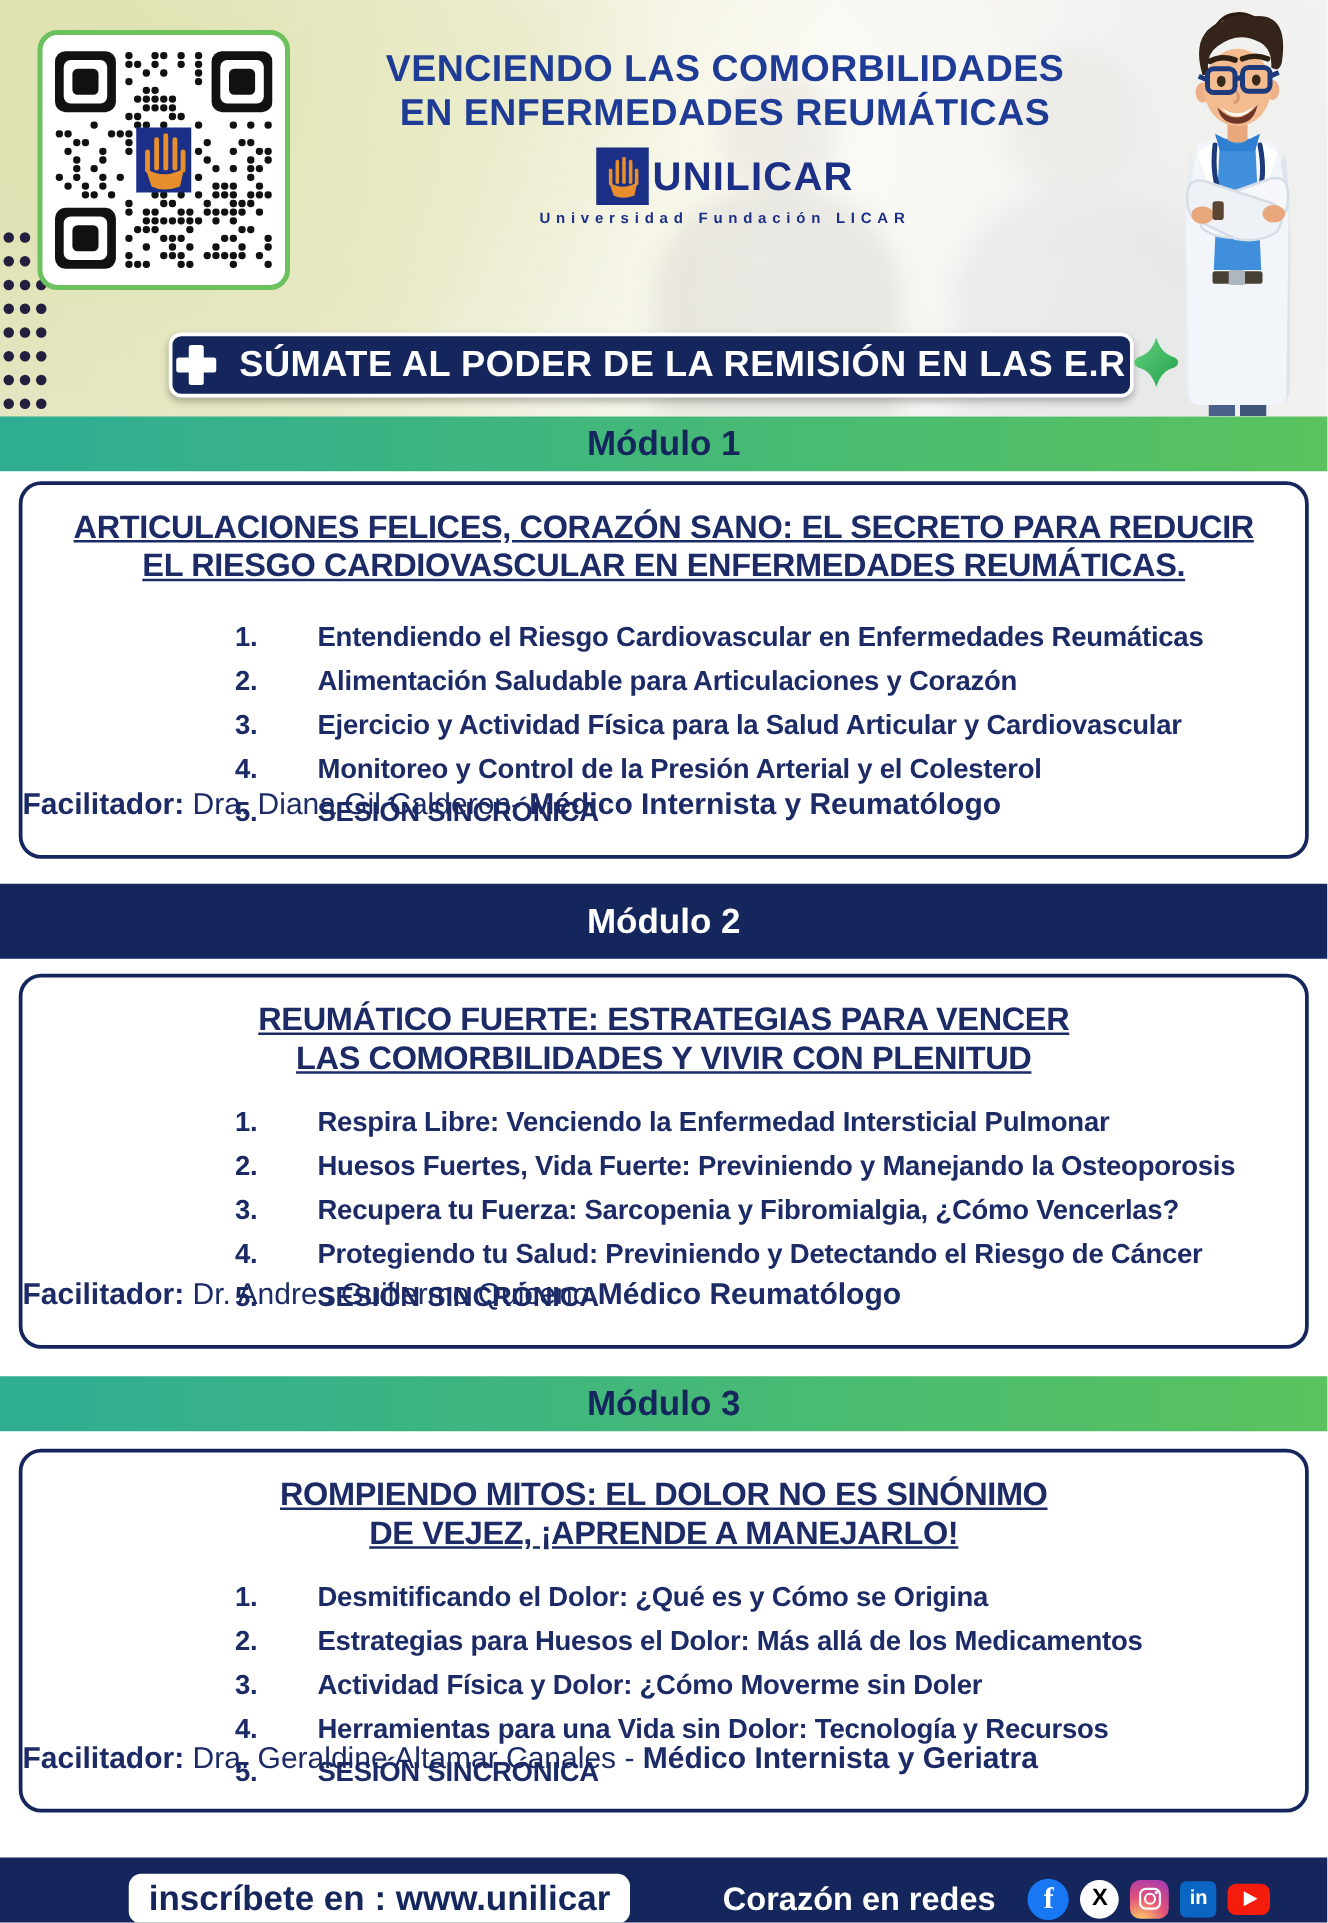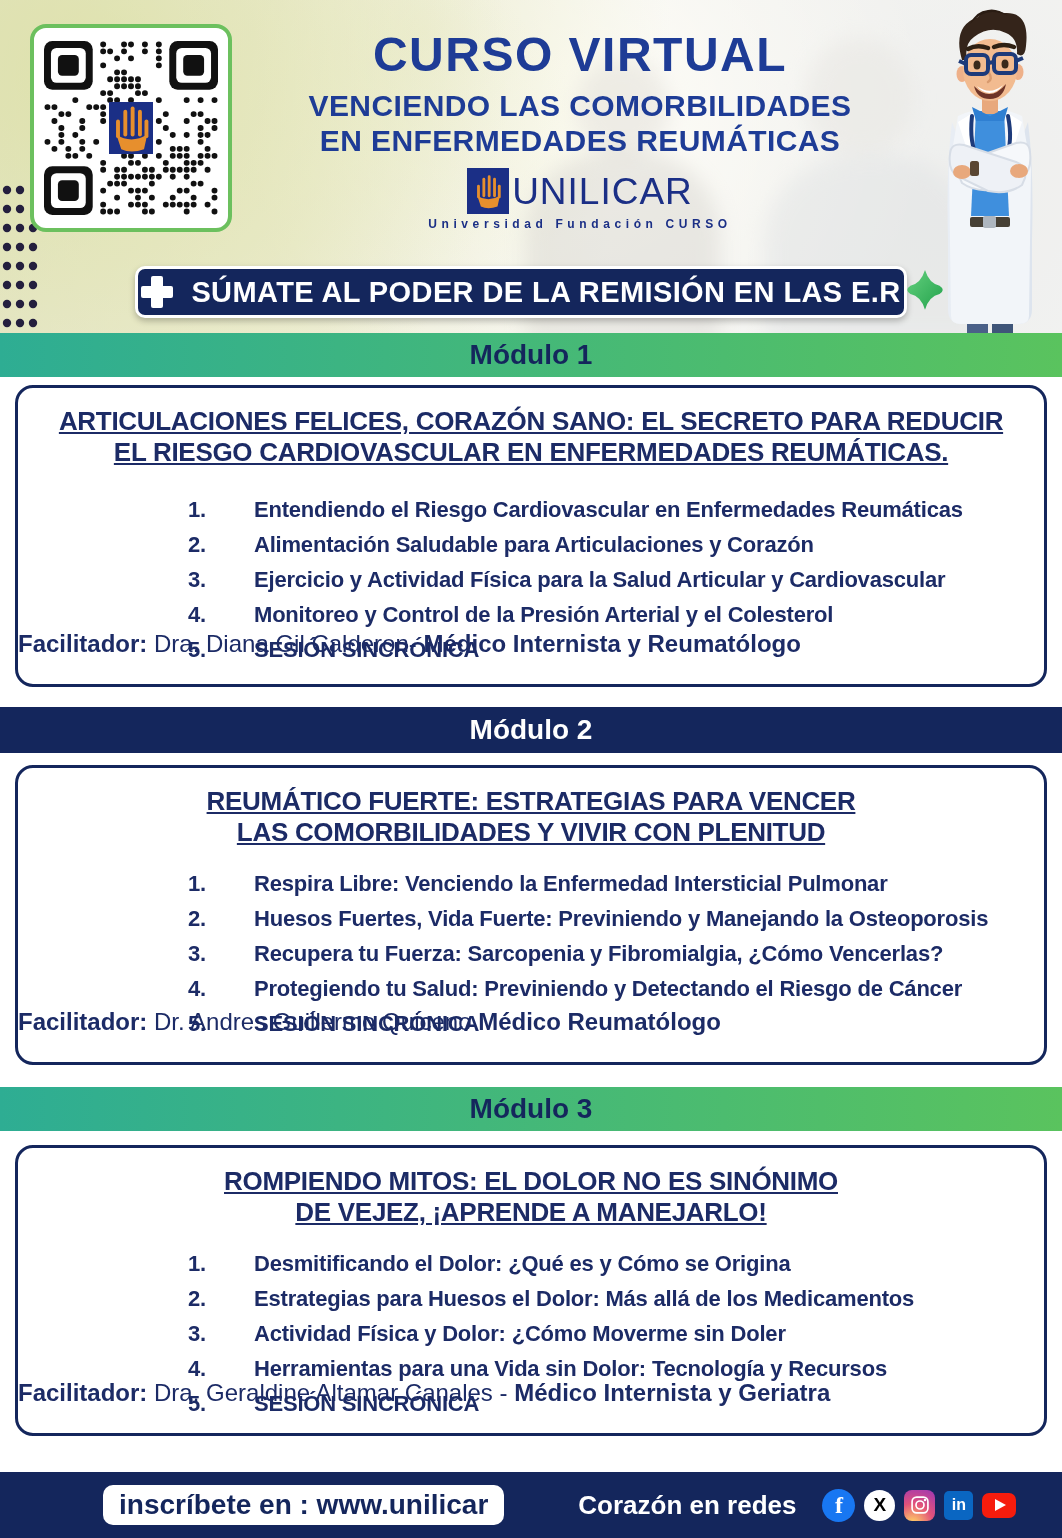--- a/index.html
+++ b/index.html
@@ -37,40 +37,40 @@
              width:44px; height:52px; background:var(--logo-blue);
              display:flex; align-items:center; justify-content:center; }
 
   .hero-text { position:absolute; left:225px; top:30px; width:710px; text-align:center; z-index:3; }
   .hero-title { font-size:48px; font-weight:800; letter-spacing:1.5px; color:var(--title-blue); line-height:1.05; }
   .hero-sub   { font-size:30px; font-weight:800; letter-spacing:.4px; color:var(--title-blue); line-height:1.15; }
   .hero-sub.first { margin-top:9px; }
   .logo-row { margin-top:10px; display:flex; justify-content:center; align-items:center; gap:3px; }
   .logo-mark { width:42px; height:46px; background:var(--logo-blue);
                display:flex; align-items:center; justify-content:center; }
-  .logo-text { font-size:37px; font-weight:400; color:var(--logo-blue); letter-spacing:1px; line-height:1;text-align:right; }
+  .logo-text { font-size:32px; font-weight:700; color:var(--logo-blue); letter-spacing:1px; line-height:1;text-align:right; }
   .logo-tagline { margin-top:3px; font-size:12px; font-weight:700; letter-spacing:4.6px; color:var(--logo-blue); }
 
   .doctor { position:absolute; right:0; top:4px; width:150px; height:329px; z-index:5; }
 
   .banner { position:absolute; left:135px; top:266px; width:772px; height:52px; z-index:6;
             background:var(--navy); border:3px solid #fff; border-radius:10px;
             display:flex; align-items:center; justify-content:center; gap:18px;
             box-shadow:0 3px 6px rgba(0,0,0,.25); }
   .banner-text { color:#fff; font-size:29px; font-weight:800; letter-spacing:.4px; white-space:nowrap; }
   .plus-icon { position:relative; width:32px; height:32px; flex:none; }
   .plus-icon::before { content:''; position:absolute; left:0; top:10px; width:32px; height:12px; background:#fff; border-radius:2px; }
   .plus-icon::after  { content:''; position:absolute; left:10px; top:0; width:12px; height:32px; background:#fff; border-radius:2px; }
   .sparkle { position:absolute; left:904px; top:268px; z-index:6; }
 
   
   .module-bar { height:44px; display:flex; align-items:center; justify-content:center;
                 font-size:28px; font-weight:800; }
   .bar-green { background:linear-gradient(90deg,var(--green-1),var(--green-2)); color:var(--navy); }
-  .bar-navy  { background:var(--navy); color:#fff; height:46px; }
+  .bar-navy  { background:var(--navy); color:#fff; height:60px; }
   .bar-m2 { margin-top:20px; }
   .bar-m3 { margin-top:22px; }
 
   .card { position:relative; margin:8px 15px 0; background:#fff;
           border:3px solid var(--navy); border-radius:18px; padding:18px 20px 0; }
   .card.c1 { height:302px; }
   .card.c2 { height:300px; margin-top:12px; }
   .card.c3 { height:291px; margin-top:14px; }
   .card-title { text-align:center; font-size:26px; font-weight:800; color:var(--text-navy);
                 line-height:1.2; letter-spacing:-0.3px; white-space:nowrap;text-decoration:underline; }
@@ -318,39 +318,38 @@
             <line x1="14" y1="4" x2="14" y2="20"></line>
               <line x1="18.5" y1="6" x2="18.5" y2="20"></line>
             <line x1="22.5" y1="12" x2="22.5" y2="21"></line>
           </g>
           <path d="M4 20 Q13 26 23 20 L21 29 Q13 32 7 29 Z" fill="#e78f2d"></path>
         </svg>
       </div>
     </div>
 
     <div class="hero-text">
-      <h1 class="hero-title">CURSO VIRTUAL</h1>
       <h2 class="hero-sub first">VENCIENDO LAS COMORBILIDADES</h2>
       <h2 class="hero-sub">EN ENFERMEDADES REUMÁTICAS</h2>
       <div class="logo-row">
         <span class="logo-mark">
           <svg viewBox="0 0 26 32" width="32" height="38">
             <g stroke="#e78f2d" stroke-width="2.4" stroke-linecap="round">
               <line x1="5" y1="12" x2="5" y2="21"></line>
                 <line x1="9.5" y1="6" x2="9.5" y2="20"></line>
               <line x1="14" y1="4" x2="14" y2="20"></line>
                 <line x1="18.5" y1="6" x2="18.5" y2="20"></line>
               <line x1="22.5" y1="12" x2="22.5" y2="21"></line>
             </g>
             <path d="M4 20 Q13 26 23 20 L21 29 Q13 32 7 29 Z" fill="#e78f2d"></path>
           </svg>
         </span>
         <span class="logo-text">UNILICAR</span>
       </div>
-      <div class="logo-tagline">Universidad Fundación CURSO</div>
+      <div class="logo-tagline">Universidad Fundación LICAR</div>
     </div>
 
     <div class="doctor">
       <svg viewBox="0 0 150 329" width="150" height="329">
 
         <rect x="55" y="228" width="21" height="101" fill="#4a6088"></rect>
         <rect x="80" y="228" width="21" height="101" fill="#3f5579"></rect>
         <path d="M40 118 Q34 165 36 235 L36 305 Q36 320 50 320 L62 320 L62 175 Z" fill="#e8edf4"></path>
         <path d="M116 118 Q122 165 120 235 L120 305 Q120 320 106 320 L94 320 L94 175 Z" fill="#dde4ee"></path>
         <path d="M46 112 Q78 97 110 112 L119 165 L117 312 Q117 320 107 320 L49 320 Q39 320 39 312 L37 165 Z" fill="#f2f5f9"></path>

